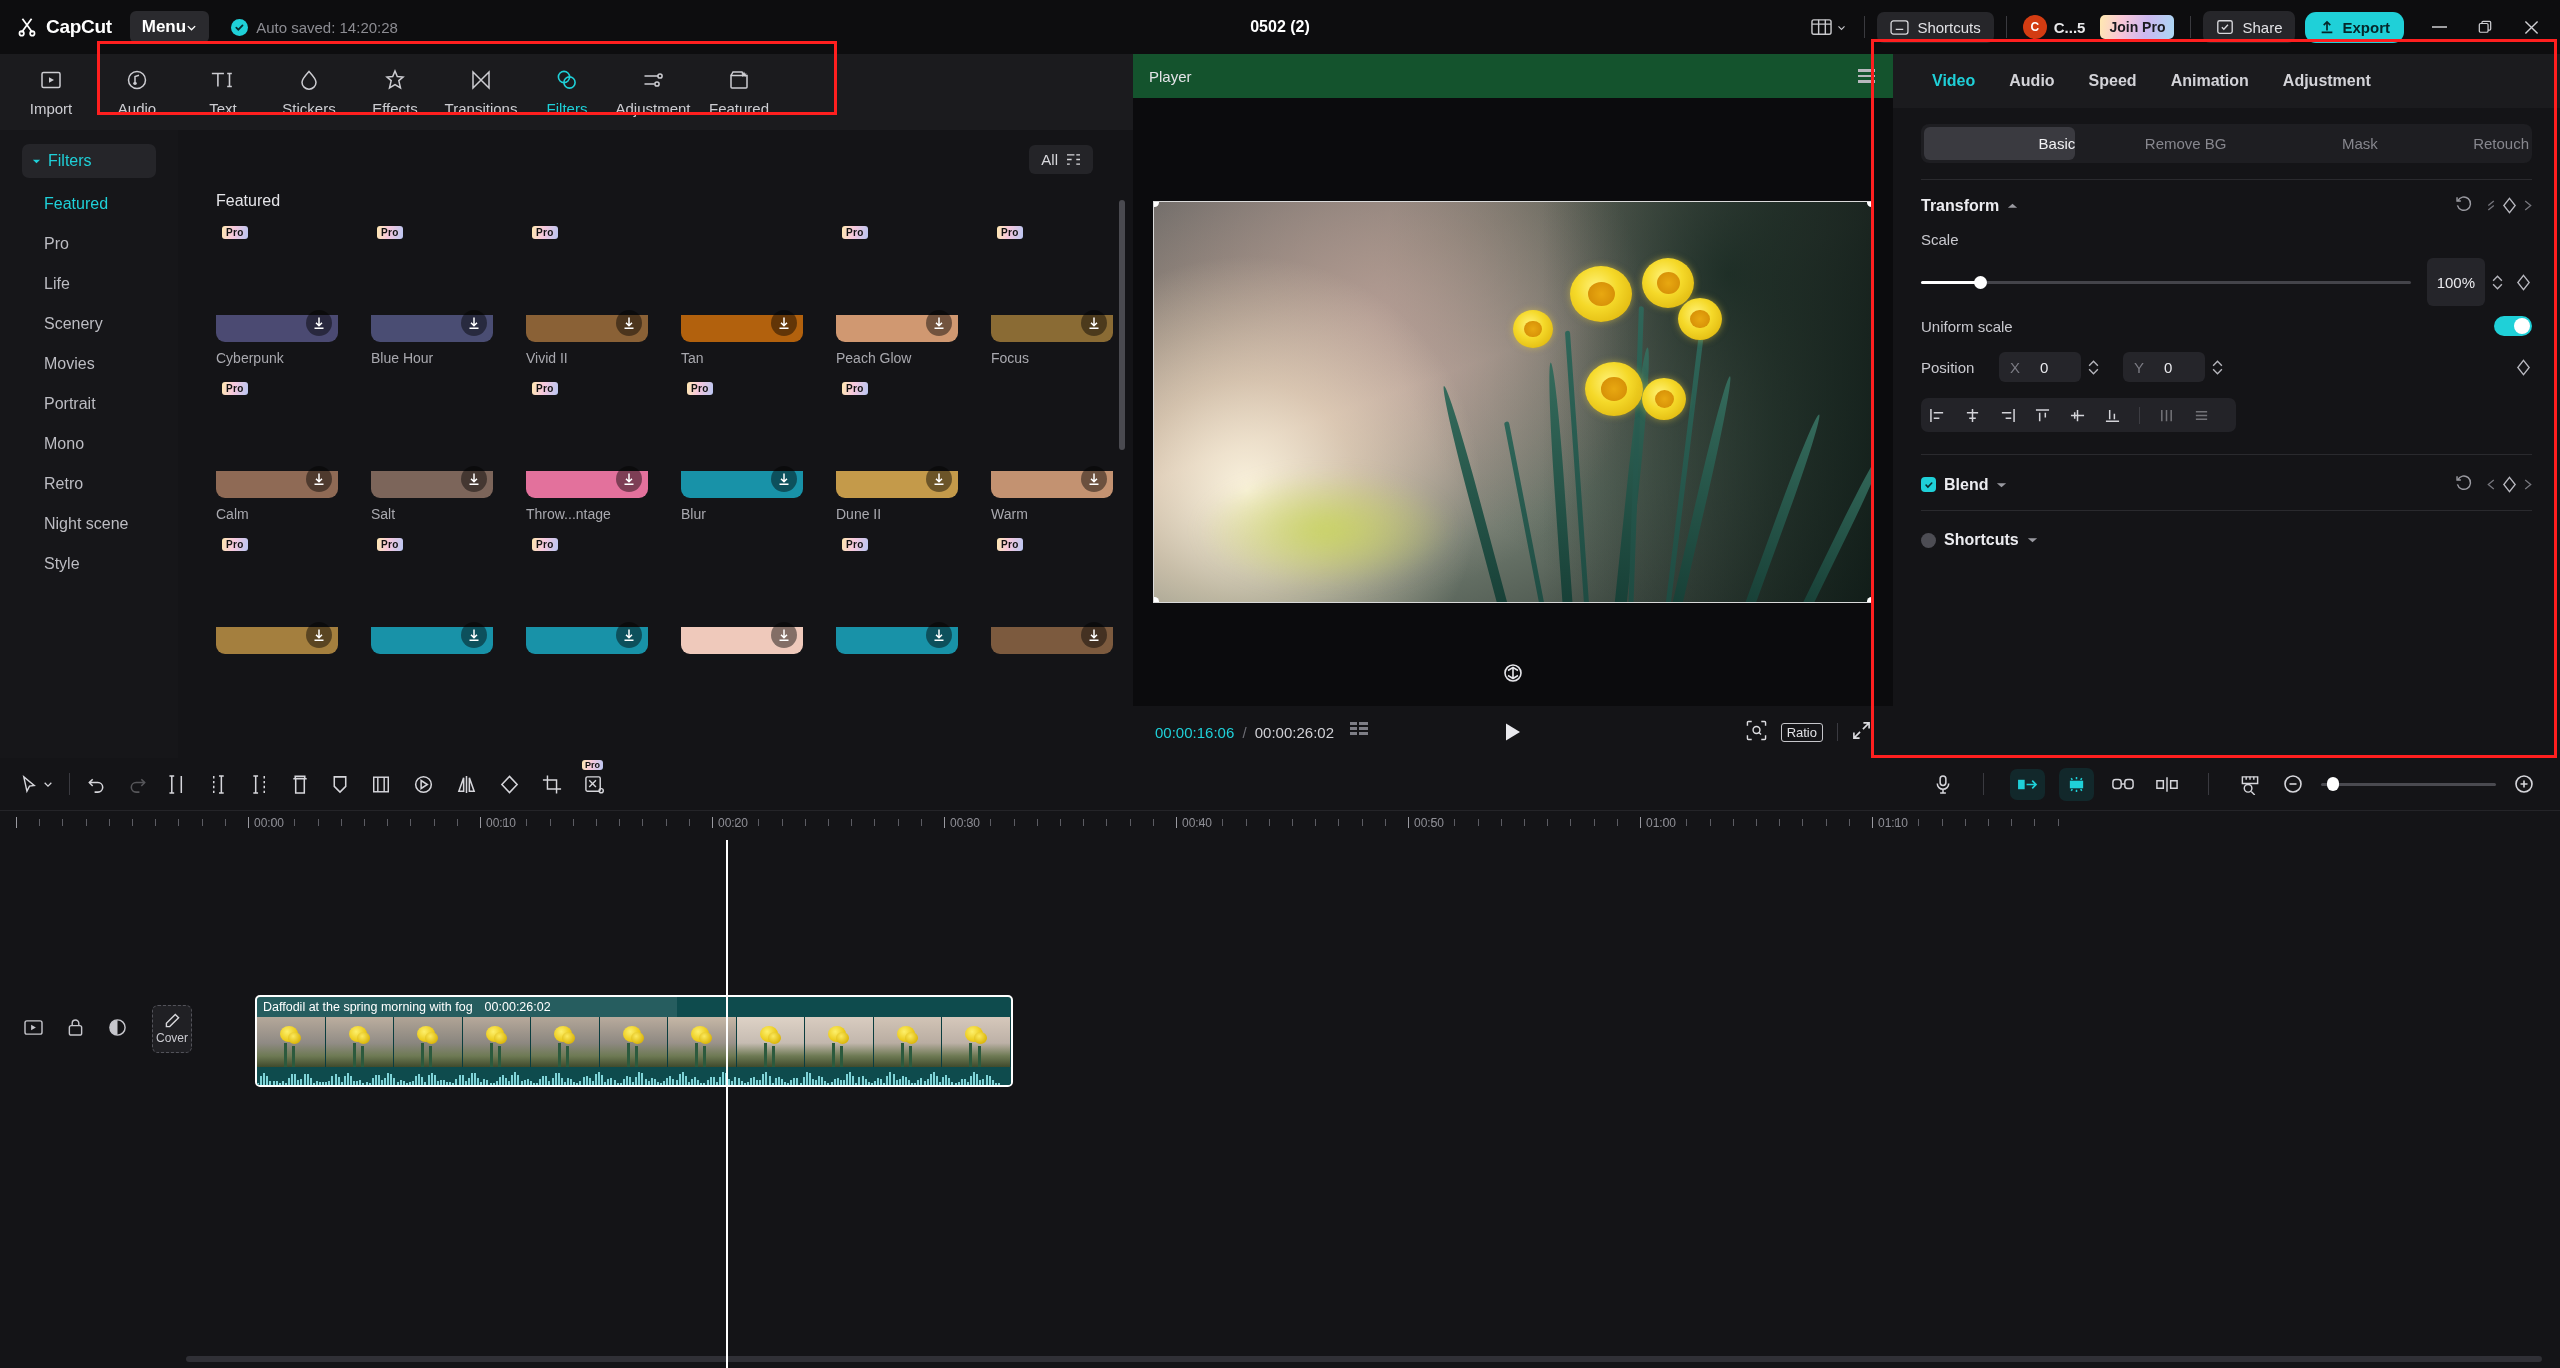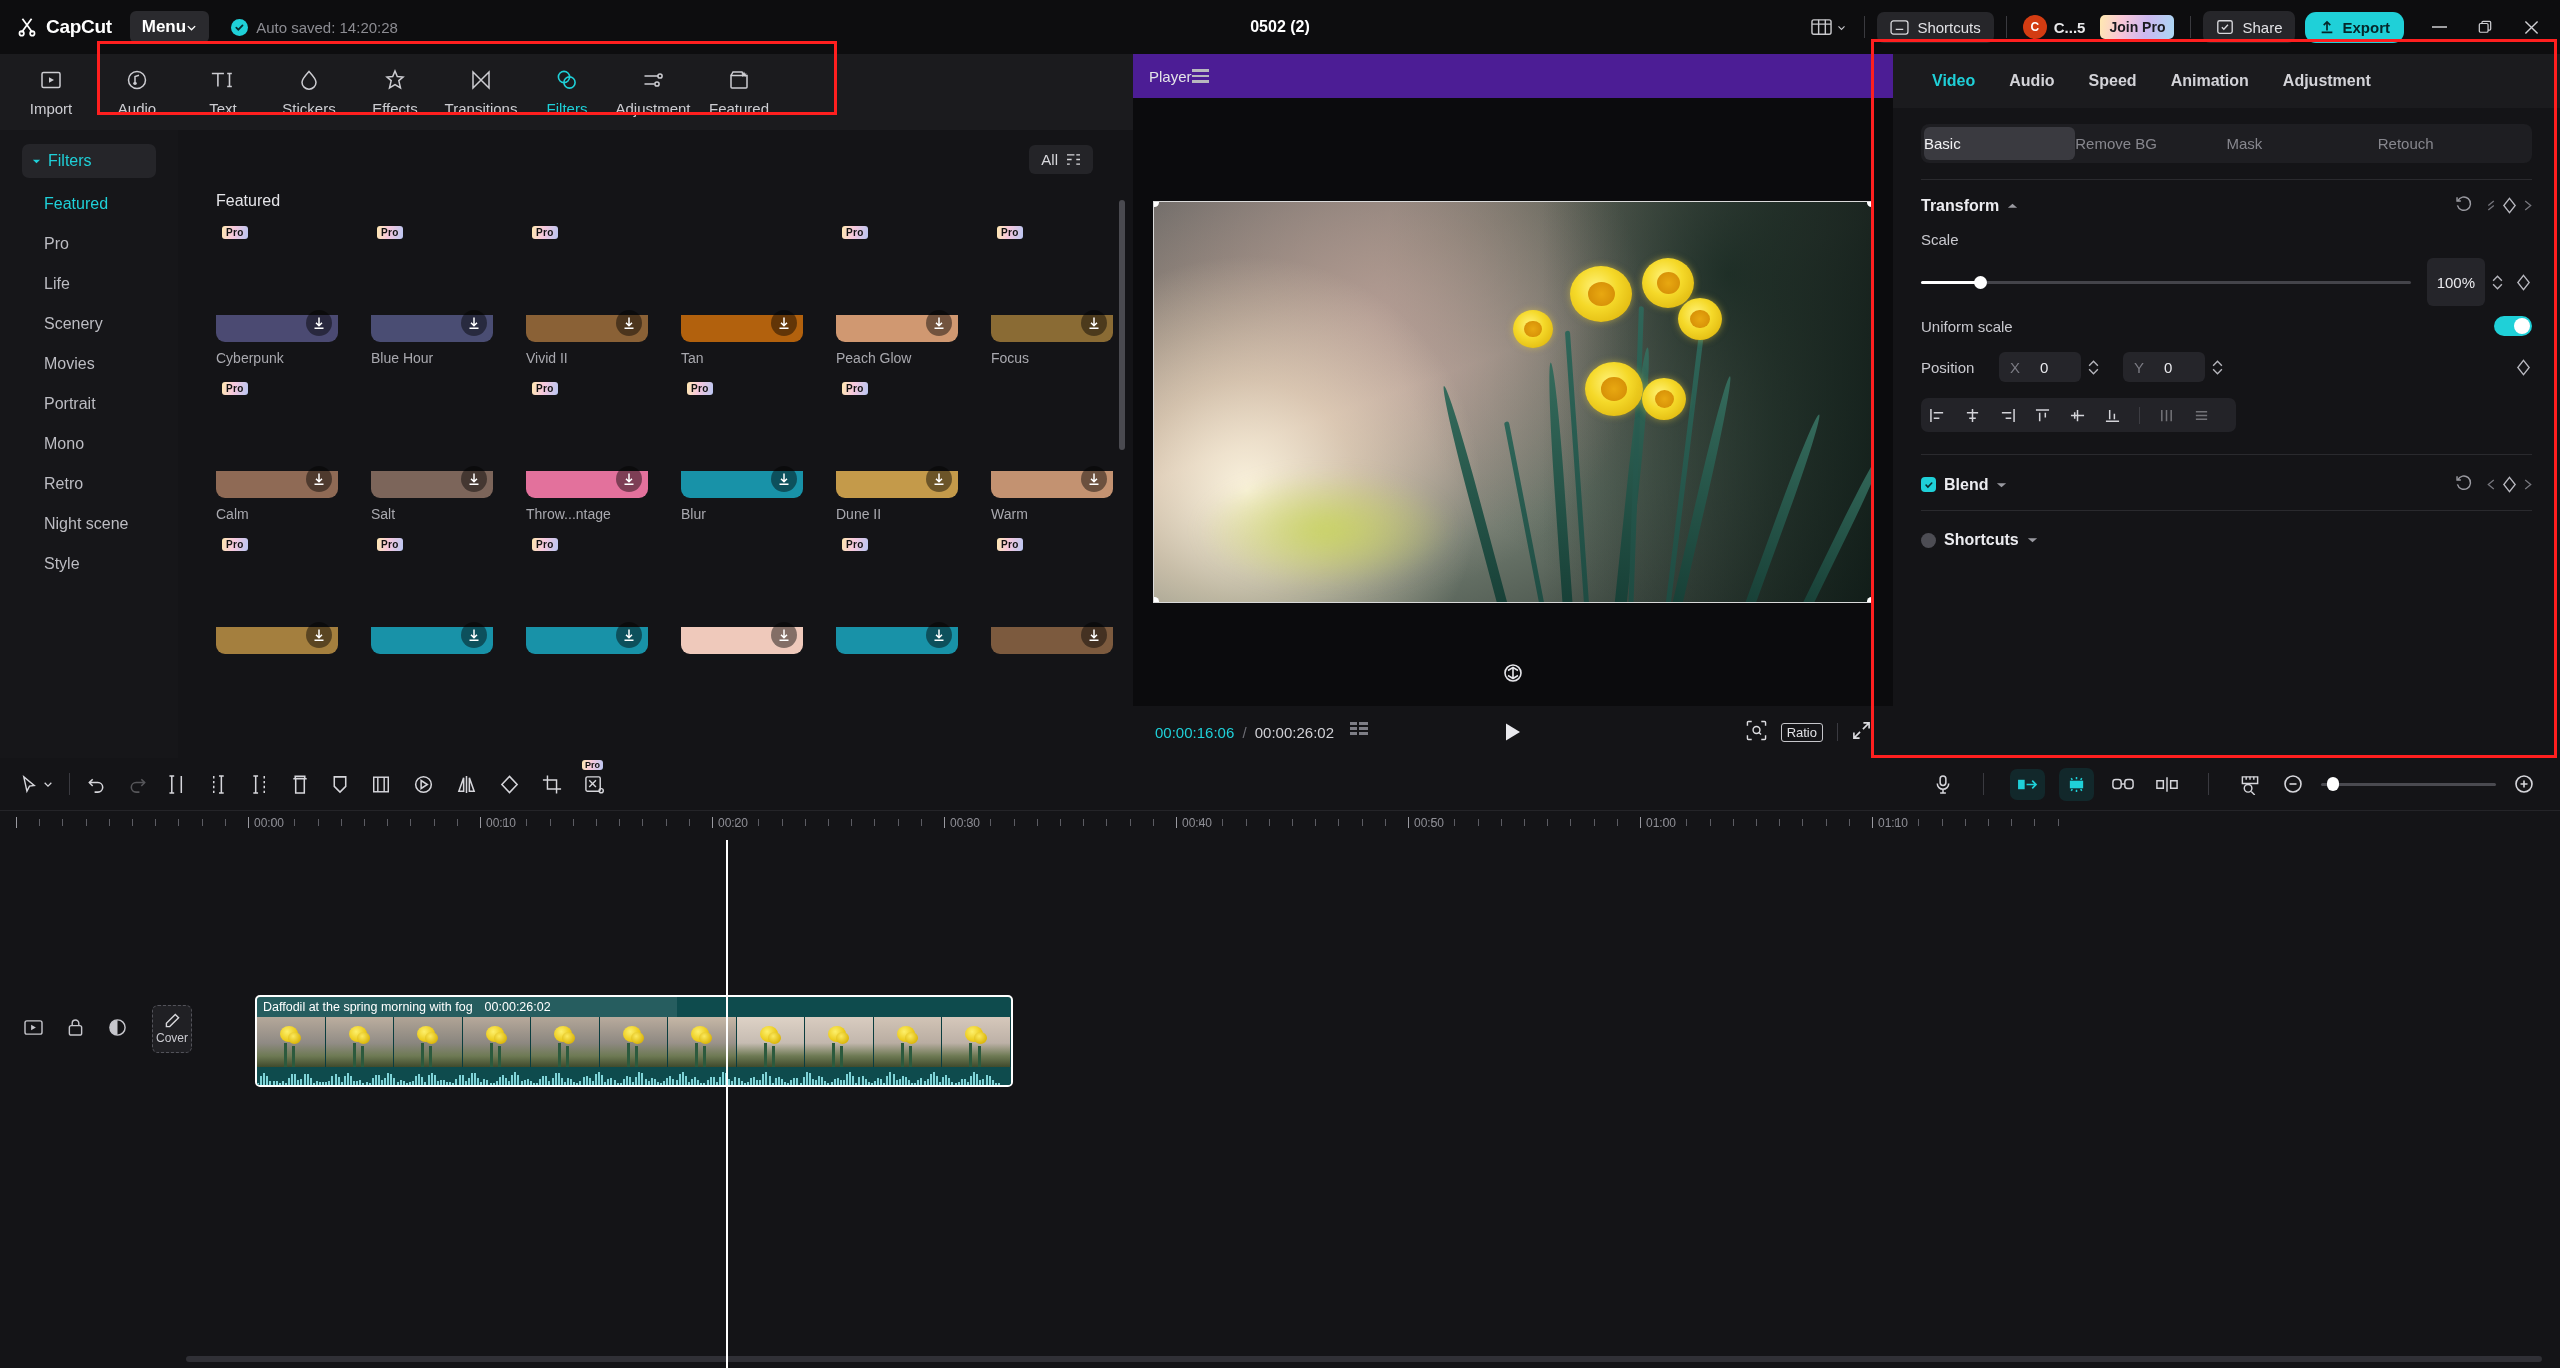--- a/index.html
+++ b/index.html
@@ -114,22 +114,22 @@
   }
   .fname { font-size: 14px; color: #a9a9af; margin-top: 8px; white-space: nowrap; }
   .vscroll {
     position: absolute; right: 8px; top: 70px; width: 6px; height: 250px;
     border-radius: 3px; background: #4a4a50;
   }
 
   
   .player { width: 760px; background: #141417; display: flex; flex-direction: column; }
   .player-head {
-    height: 44px; display: flex; align-items: center; justify-content: flex-start;
-    padding: 0 18px 0 16px; background: #4c1d95; font-size: 15px; color: #e4e4e8;
+    height: 44px; display: flex; align-items: center; justify-content: space-between;
+    padding: 0 18px 0 16px; background: #14532d; font-size: 15px; color: #e4e4e8;
   }
   .burger { display: flex; flex-direction: column; gap: 3px; cursor: pointer; }
   .burger span { display: block; width: 17px; height: 2.5px; background: #b8b8be; }
   .stage { flex: 1; background: #0b0b0d; display: flex; align-items: center; justify-content: center; position: relative; }
   .video-box {
     position: relative; width: 718px; height: 400px; background: #000;
     overflow: hidden; outline: 1px solid rgba(255,255,255,0.85);
   }
   .vbg {
     position: absolute; inset: 0;
@@ -187,21 +187,21 @@
 
   
   .inspector { width: 667px; background: #141417; display: flex; flex-direction: column; }
   .insp-tabs { height: 54px; display: flex; align-items: center; gap: 0; padding-left: 22px; background: #1b1b1e; }
   .insp-tab { font-size: 16px; color: #d3d3d8; padding: 0 17px; cursor: pointer; font-weight: 700; }
   .insp-tab.active { color: #1fd0d8; }
   .insp-body { flex: 1; padding: 16px 28px 0 28px; }
   .segmented {
     display: flex; background: #1e1e22; border-radius: 8px; padding: 3px; margin-bottom: 16px;
   }
-  .seg { flex: 1; text-align: left; padding: 8px 0; font-size: 15px; color: #87878e; border-radius: 6px; cursor: pointer; }
+  .seg { flex: 1; text-align: right; padding: 8px 0; font-size: 15px; color: #87878e; border-radius: 6px; cursor: pointer; }
   .seg.active { background: #3a3a40; color: #f2f2f4; }
   .hr { height: 1px; background: #2a2a2e; margin: 8px 0 14px 0; }
   .sec-row { display: flex; align-items: center; justify-content: space-between; margin-bottom: 14px; }
   .sec-label { font-size: 16px; font-weight: 700; color: #ececf0; display: flex; align-items: center; gap: 8px; }
   .sec-actions { display: flex; align-items: center; gap: 14px; color: #9a9aa1; }
   .kf { display: flex; align-items: center; gap: 5px; color: #9a9aa1; cursor: pointer; }
   .row { display: flex; align-items: center; margin-bottom: 16px; }
   .row-label { font-size: 15px; color: #c9c9cf; width: 78px; flex: 0 0 78px; }
   .slider { flex: 1; height: 18px; display: flex; align-items: center; position: relative; margin-right: 16px; cursor: pointer; }
   .slider .track { position: absolute; left: 0; right: 0; height: 3px; background: #44444a; border-radius: 2px; }

